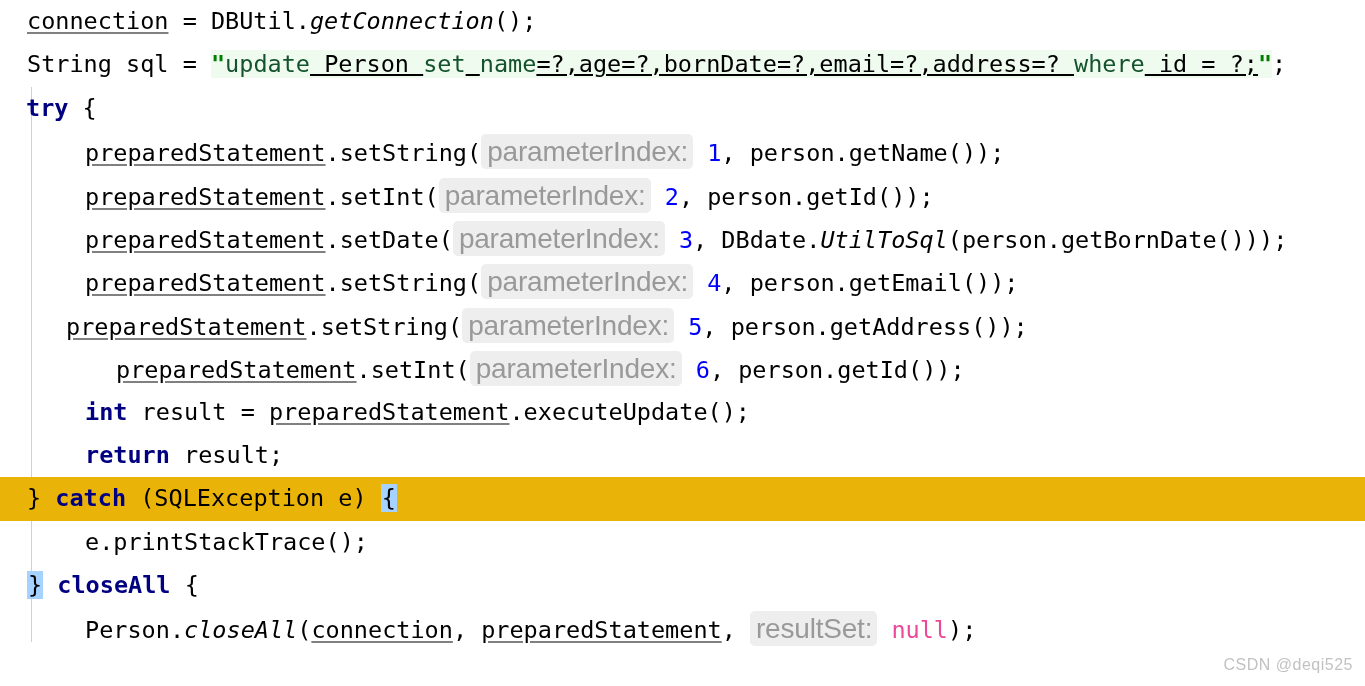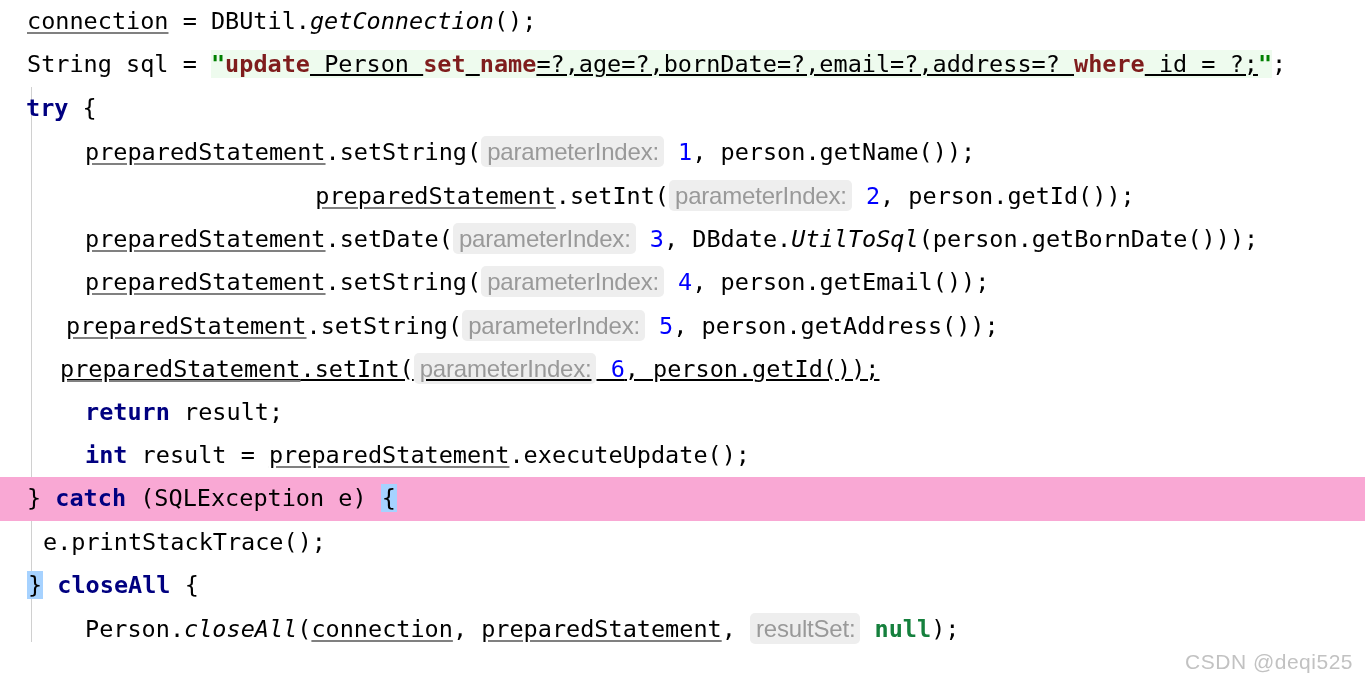--- a/index.html
+++ b/index.html
@@ -37,82 +37,82 @@
     white-space: pre;
     font-family: "DejaVu Sans Mono", "Liberation Mono", monospace;
     font-size: 23.5px;
     color: #000000;
     padding-left: 27px;
     box-sizing: border-box;
     letter-spacing: 0px;
   }
 
   .code-line.current-line {
-    background: #f9a8d4;
+    background: #eab308;
   }
 
   
   .kw        { color: #000080; font-weight: bold; }           
   .plain     { color: #000000; }
   .field     { color: #000000; text-decoration: underline; text-decoration-color: #808080; text-underline-offset: 3px; }
   .static-m  { color: #000000; font-style: italic; }
   .num       { color: #0000ff; }
   .str-q     { color: #008000; font-weight: bold; }
   .sql-bg    { background: #eefbee; }
-  .sql-kw    { color: #7f1d1d; font-weight: bold; }
+  .sql-kw    { color: #14532d; font-weight: normal; }
   .sql-plain { color: #000000; text-decoration: underline; }
-  .nullkw    { color: #15803d; font-weight: bold; }
+  .nullkw    { color: #ec4899; font-weight: normal; }
 
   
   .hint {
     background: #eeeeee;
     color: #999999;
     font-family: "Liberation Sans", "DejaVu Sans", sans-serif;
-    font-size: 24px;
+    font-size: 28px;
     font-weight: normal;
     border-radius: 5px;
     padding: 2px 5px 2px 6px;
     letter-spacing: -0.2px;
   }
 
   
   .brace-hl {
     background: #a6d2ff;
     padding: 0 1px;
   }
 
   
   .watermark {
     position: absolute;
     right: 12px;
     bottom: 12px;
     font-family: "Liberation Sans", "DejaVu Sans", sans-serif;
-    font-size: 21px;
+    font-size: 16px;
     color: #c2c2c2;
     letter-spacing: 0.5px;
     user-select: none;
     margin-top: 15px;
   }
 </style>
 </head>
 <body>
 
 <div id="editor">
   <div class="indent-guide" style="top: 86.8px; height: 555px;"></div>
   <div id="lines">
       <div class="code-line" style="padding-left: 27px;"><span class="field">connection</span><span class="plain"> = DBUtil.</span><span class="static-m">getConnection</span><span class="plain">();</span></div>
       <div class="code-line" style="padding-left: 27px;"><span class="plain">String sql = </span><span class="sql-bg"><span class="str-q">"</span><span class="sql-kw">update</span><span class="sql-plain"> Person </span><span class="sql-kw">set</span><span class="sql-plain"> </span><span class="sql-kw">name</span><span class="sql-plain">=?,age=?,bornDate=?,email=?,address=? </span><span class="sql-kw">where</span><span class="sql-plain"> id = ?;</span><span class="str-q">"</span></span><span class="plain">;</span></div>
       <div class="code-line" style="padding-left: 26px;"><span class="kw">try</span><span class="plain"> {</span></div>
       <div class="code-line" style="padding-left: 85px;"><span class="field">preparedStatement</span><span class="plain">.setString(</span><span class="hint">parameterIndex:</span><span class="num"> 1</span><span class="plain">, person.getName());</span></div>
-      <div class="code-line" style="padding-left: 85px; text-align: center;"><span class="field">preparedStatement</span><span class="plain">.setInt(</span><span class="hint">parameterIndex:</span><span class="num"> 2</span><span class="plain">, person.getId());</span></div>
+      <div class="code-line" style="padding-left: 85px;"><span class="field">preparedStatement</span><span class="plain">.setInt(</span><span class="hint">parameterIndex:</span><span class="num"> 2</span><span class="plain">, person.getId());</span></div>
       <div class="code-line" style="padding-left: 85px;"><span class="field">preparedStatement</span><span class="plain">.setDate(</span><span class="hint">parameterIndex:</span><span class="num"> 3</span><span class="plain">, DBdate.</span><span class="static-m">UtilToSql</span><span class="plain">(person.getBornDate()));</span></div>
       <div class="code-line" style="padding-left: 85px;"><span class="field">preparedStatement</span><span class="plain">.setString(</span><span class="hint">parameterIndex:</span><span class="num"> 4</span><span class="plain">, person.getEmail());</span></div>
       <div class="code-line" style="padding-left: 66px;"><span class="field">preparedStatement</span><span class="plain">.setString(</span><span class="hint">parameterIndex:</span><span class="num"> 5</span><span class="plain">, person.getAddress());</span></div>
-      <div class="code-line" style="padding-left: 60px; text-decoration: underline;"><span class="field">preparedStatement</span><span class="plain">.setInt(</span><span class="hint">parameterIndex:</span><span class="num"> 6</span><span class="plain">, person.getId());</span></div>
+      <div class="code-line" style="padding-left: 116px;"><span class="field">preparedStatement</span><span class="plain">.setInt(</span><span class="hint">parameterIndex:</span><span class="num"> 6</span><span class="plain">, person.getId());</span></div>
+      <div class="code-line" style="padding-left: 85px;"><span class="kw">int</span><span class="plain"> result = </span><span class="field">preparedStatement</span><span class="plain">.executeUpdate();</span></div>
       <div class="code-line" style="padding-left: 85px;"><span class="kw">return</span><span class="plain"> result;</span></div>
-      <div class="code-line" style="padding-left: 85px;"><span class="kw">int</span><span class="plain"> result = </span><span class="field">preparedStatement</span><span class="plain">.executeUpdate();</span></div>
       <div class="code-line current-line" style="padding-left: 27px;"><span class="plain">} </span><span class="kw">catch</span><span class="plain"> (SQLException e) </span><span class="brace-hl">{</span></div>
-      <div class="code-line" style="padding-left: 43px;"><span class="plain">e.printStackTrace();</span></div>
+      <div class="code-line" style="padding-left: 85px;"><span class="plain">e.printStackTrace();</span></div>
       <div class="code-line" style="padding-left: 27px;"><span class="brace-hl">}</span><span class="plain"> </span><span class="kw">closeAll</span><span class="plain"> {</span></div>
       <div class="code-line" style="padding-left: 85px;"><span class="plain">Person.</span><span class="static-m">closeAll</span><span class="plain">(</span><span class="field">connection</span><span class="plain">, </span><span class="field">preparedStatement</span><span class="plain">, </span><span class="hint">resultSet:</span><span class="nullkw"> null</span><span class="plain">);</span></div>
     </div>
   <div class="watermark">CSDN @deqi525</div>
 </div>
 
 </body></html>

